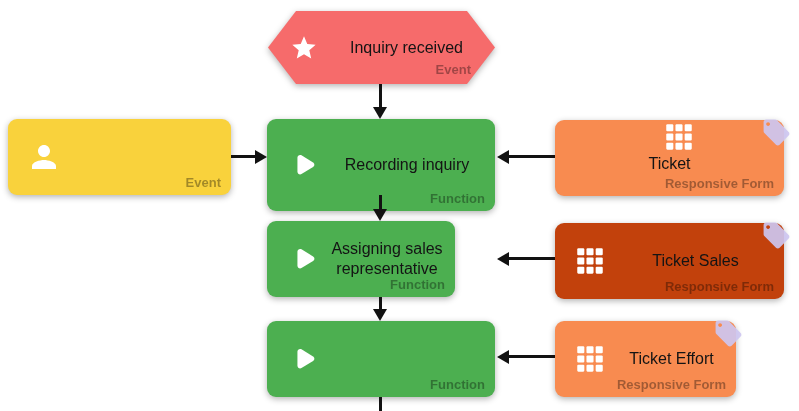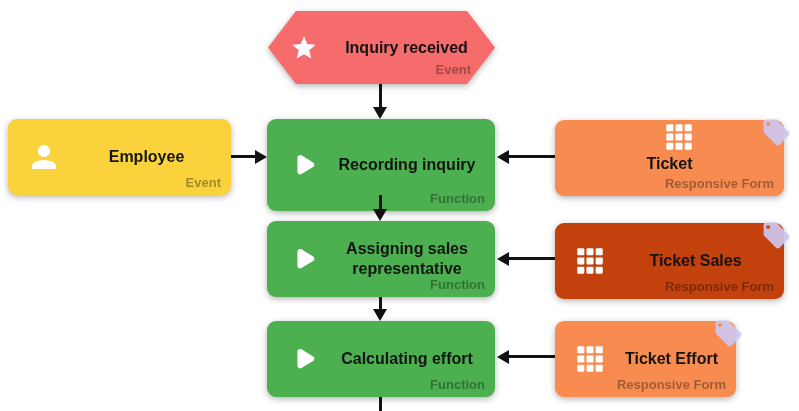--- a/index.html
+++ b/index.html
@@ -14,21 +14,21 @@
   .node{
     position:absolute;display:flex;align-items:center;
     border-radius:9px;
     box-shadow:0 2px 6px rgba(0,0,0,0.30);
   }
   .node .icon{
     flex:0 0 auto;margin-left:18px;display:flex;align-items:center;justify-content:center;
   }
   .node .title, .hex .title{
     flex:1 1 auto;text-align:center;
-    font-size:16px;font-weight:bold;color:#141414;line-height:1.25;
+    font-size:16px;font-weight:normal;color:#141414;line-height:1.25;
     padding:0 6px;
   }
   .type-label{
     position:absolute;right:10px;bottom:5px;
     font-size:13px;font-weight:bold;color:rgba(0,0,0,0.35);
   }
 
   
   .hex-wrap{position:absolute;filter:drop-shadow(0 2px 3px rgba(0,0,0,0.30));}
   .hex{
@@ -67,21 +67,20 @@
       <div class="type-label">Event</div>
     </div>
   </div>
 
   <div class="node" style="left: 8px; top: 119px; width: 223px; height: 76px; background: rgb(249, 210, 60);">
     <span class="icon">
       <svg width="36" height="36" viewBox="0 0 24 24">
           <path fill="#ffffff" d="M12 12c2.21 0 4-1.79 4-4s-1.79-4-4-4-4 1.79-4 4 1.79 4 4 4zm0 2c-2.67 0-8 1.34-8 4v2h16v-2c0-2.66-5.33-4-8-4z"></path>
         </svg>
     </span>
-    <div class="title">Employee</div>
     <div class="type-label">Event</div>
   </div>
 
   <div class="node" style="left: 267px; top: 119px; width: 228px; height: 92px; background: rgb(76, 175, 80);">
     <span class="icon">
       <svg width="34" height="34" viewBox="0 0 24 24">
           <path fill="#ffffff" d="M8.8 6.8c0-1.45 1.58-2.35 2.83-1.6l8.2 4.98c1.2.73 1.2 2.47 0 3.2l-8.2 4.98c-1.25.75-2.83-.15-2.83-1.6V6.8z"></path>
         </svg>
     </span>
     <div class="title">Recording inquiry</div>
@@ -104,21 +103,21 @@
           <rect x="16" y="9.5" width="5" height="5" rx="0.8"></rect>
         <rect x="3" y="16" width="5" height="5" rx="0.8"></rect>
           <rect x="9.5" y="16" width="5" height="5" rx="0.8"></rect>
           <rect x="16" y="16" width="5" height="5" rx="0.8"></rect>
       </svg>
     </span>
     <div class="title">Ticket</div>
     <div class="type-label">Responsive Form</div>
   </div>
 
-  <div class="node" style="left: 267px; top: 221px; width: 228px; height: 76px; background: rgb(76, 175, 80);">
+  <div class="node" style="left: 267px; top: 221px; width: 188px; height: 76px; background: rgb(76, 175, 80);">
     <span class="icon">
       <svg width="34" height="34" viewBox="0 0 24 24">
           <path fill="#ffffff" d="M8.8 6.8c0-1.45 1.58-2.35 2.83-1.6l8.2 4.98c1.2.73 1.2 2.47 0 3.2l-8.2 4.98c-1.25.75-2.83-.15-2.83-1.6V6.8z"></path>
         </svg>
     </span>
     <div class="title">Assigning sales representative</div>
     <div class="type-label">Function</div>
   </div>
 
   <div class="node" style="left: 555px; top: 223px; width: 229px; height: 76px; background: #c2410c;">
@@ -143,21 +142,20 @@
     <div class="title">Ticket Sales</div>
     <div class="type-label">Responsive Form</div>
   </div>
 
   <div class="node" style="left: 267px; top: 321px; width: 228px; height: 76px; background: rgb(76, 175, 80);">
     <span class="icon">
       <svg width="34" height="34" viewBox="0 0 24 24">
           <path fill="#ffffff" d="M8.8 6.8c0-1.45 1.58-2.35 2.83-1.6l8.2 4.98c1.2.73 1.2 2.47 0 3.2l-8.2 4.98c-1.25.75-2.83-.15-2.83-1.6V6.8z"></path>
         </svg>
     </span>
-    <div class="title">Calculating effort</div>
     <div class="type-label">Function</div>
   </div>
 
   <div class="node" style="left: 555px; top: 321px; width: 181px; height: 76px; background: rgb(248, 139, 80);">
     <span class="tag-badge">
       <svg width="31" height="31" viewBox="0 0 24 24">
           <path fill-rule="evenodd" fill="#cdc6f0" opacity="0.92" d="M21.41 11.58l-9-9C12.05 2.22 11.55 2 11 2H4c-1.1 0-2 .9-2 2v7c0 .55.22 1.05.59 1.42l9 9c.36.36.86.58 1.41.58.55 0 1.05-.22 1.41-.59l7-7c.37-.36.59-.86.59-1.41 0-.55-.23-1.06-.59-1.42zM5.5 7C4.67 7 4 6.33 4 5.5S4.67 4 5.5 4 7 4.67 7 5.5 6.33 7 5.5 7z"></path>
         </svg>
     </span>
     <span class="icon">

